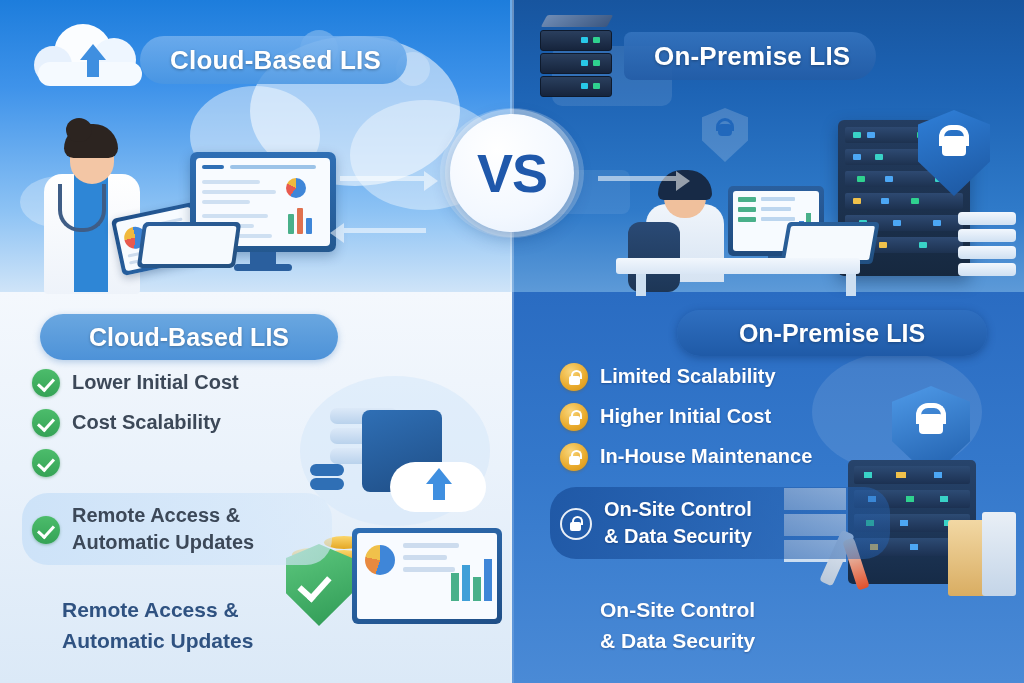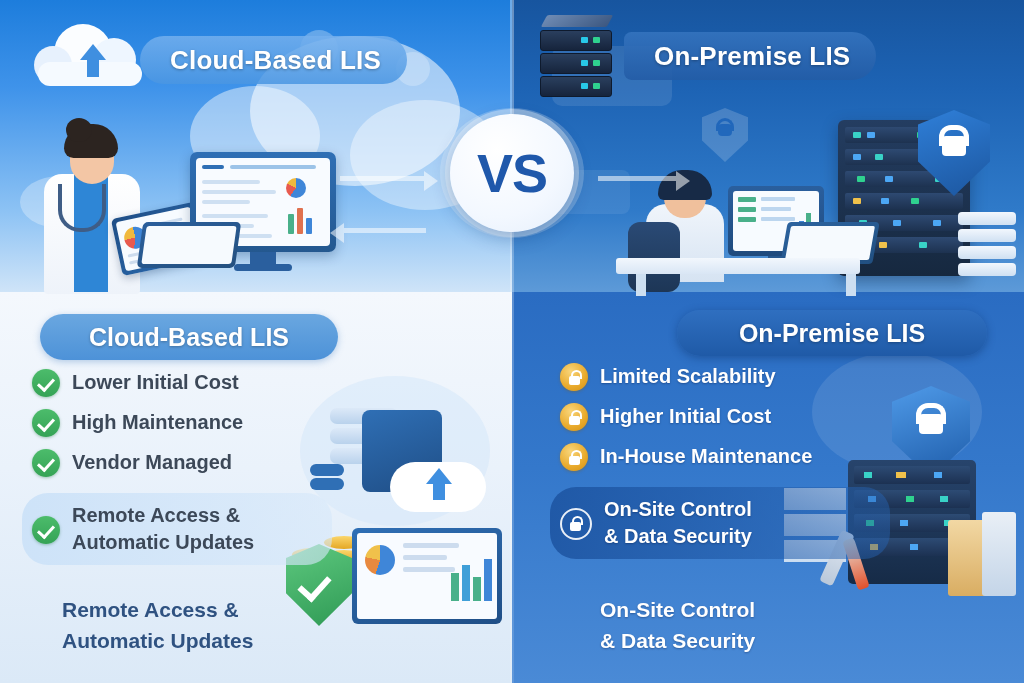--- a/index.html
+++ b/index.html
@@ -421,26 +421,26 @@
 
     <div class="title-pill title-left">Cloud-Based LIS</div>
 
     <div class="bullets">
       <div class="bullet">
         <span class="ic ic-check"></span>
         <span class="btxt">Lower Initial Cost</span>
       </div>
       <div class="bullet">
         <span class="ic ic-check"></span>
-        <span class="btxt">High Maintenance</span>
+        <span class="btxt">Cost Scalability</span>
       </div>
       <div class="bullet">
         <span class="ic ic-check"></span>
         <span class="btxt">
-          <span>Vendor Managed</span><br>
+          <br>
         </span>
       </div>
       <div class="bullet hl hl-left" style="margin-top:16px;">
         <span class="ic ic-check"></span>
         <span class="btxt">
           <span>Remote Access &amp;</span><br>
           <span>Automatic Updates</span>
         </span>
       </div>
     </div>

